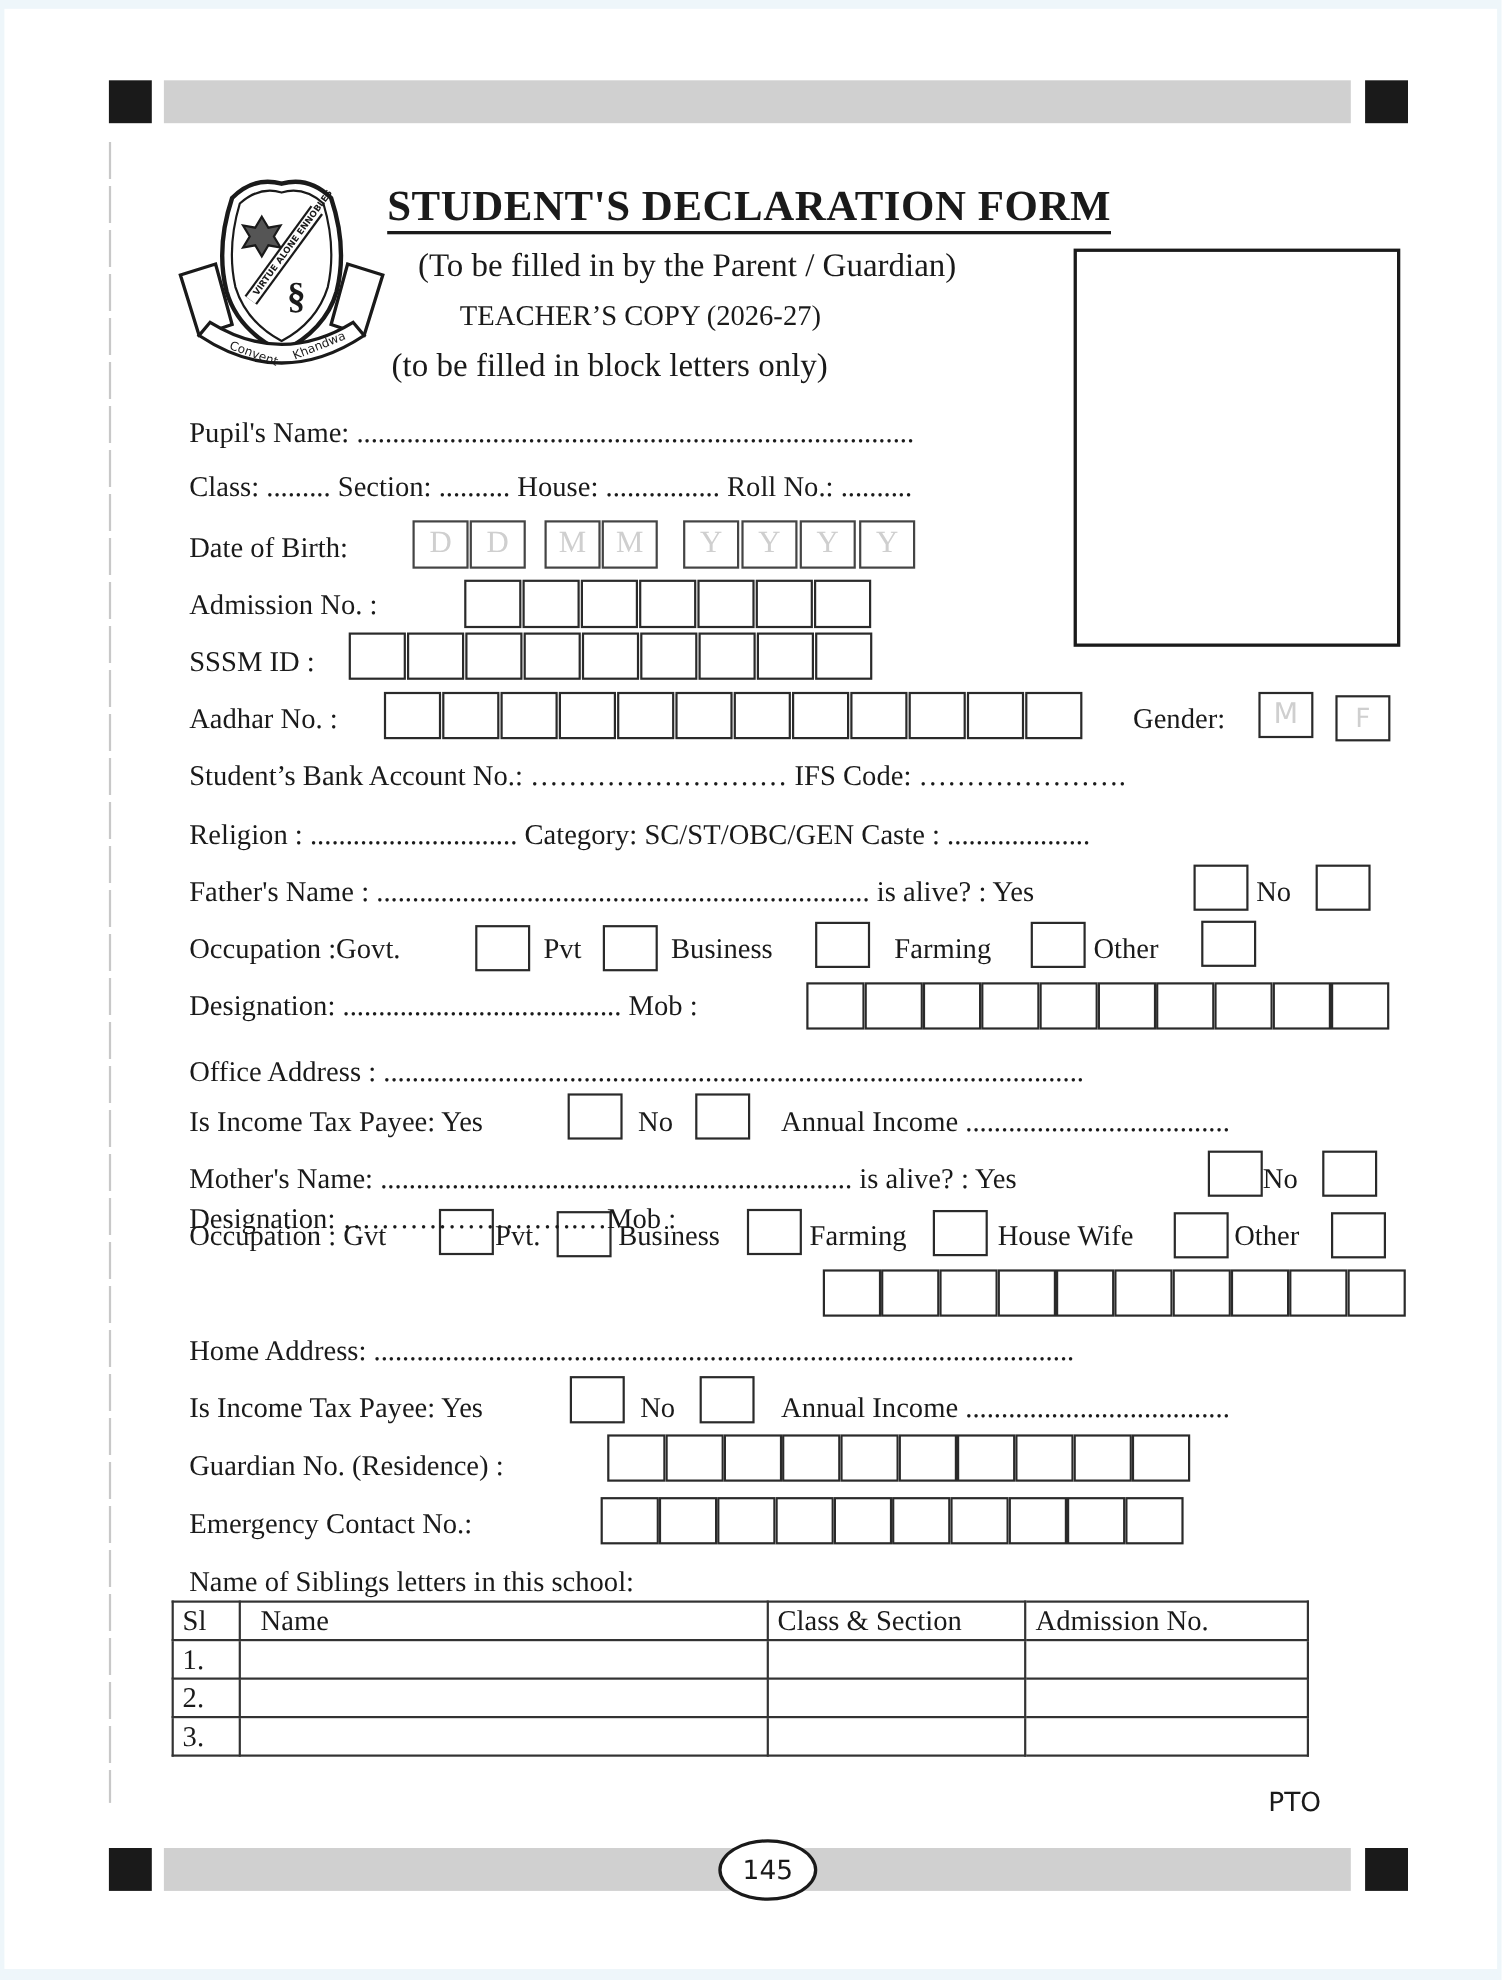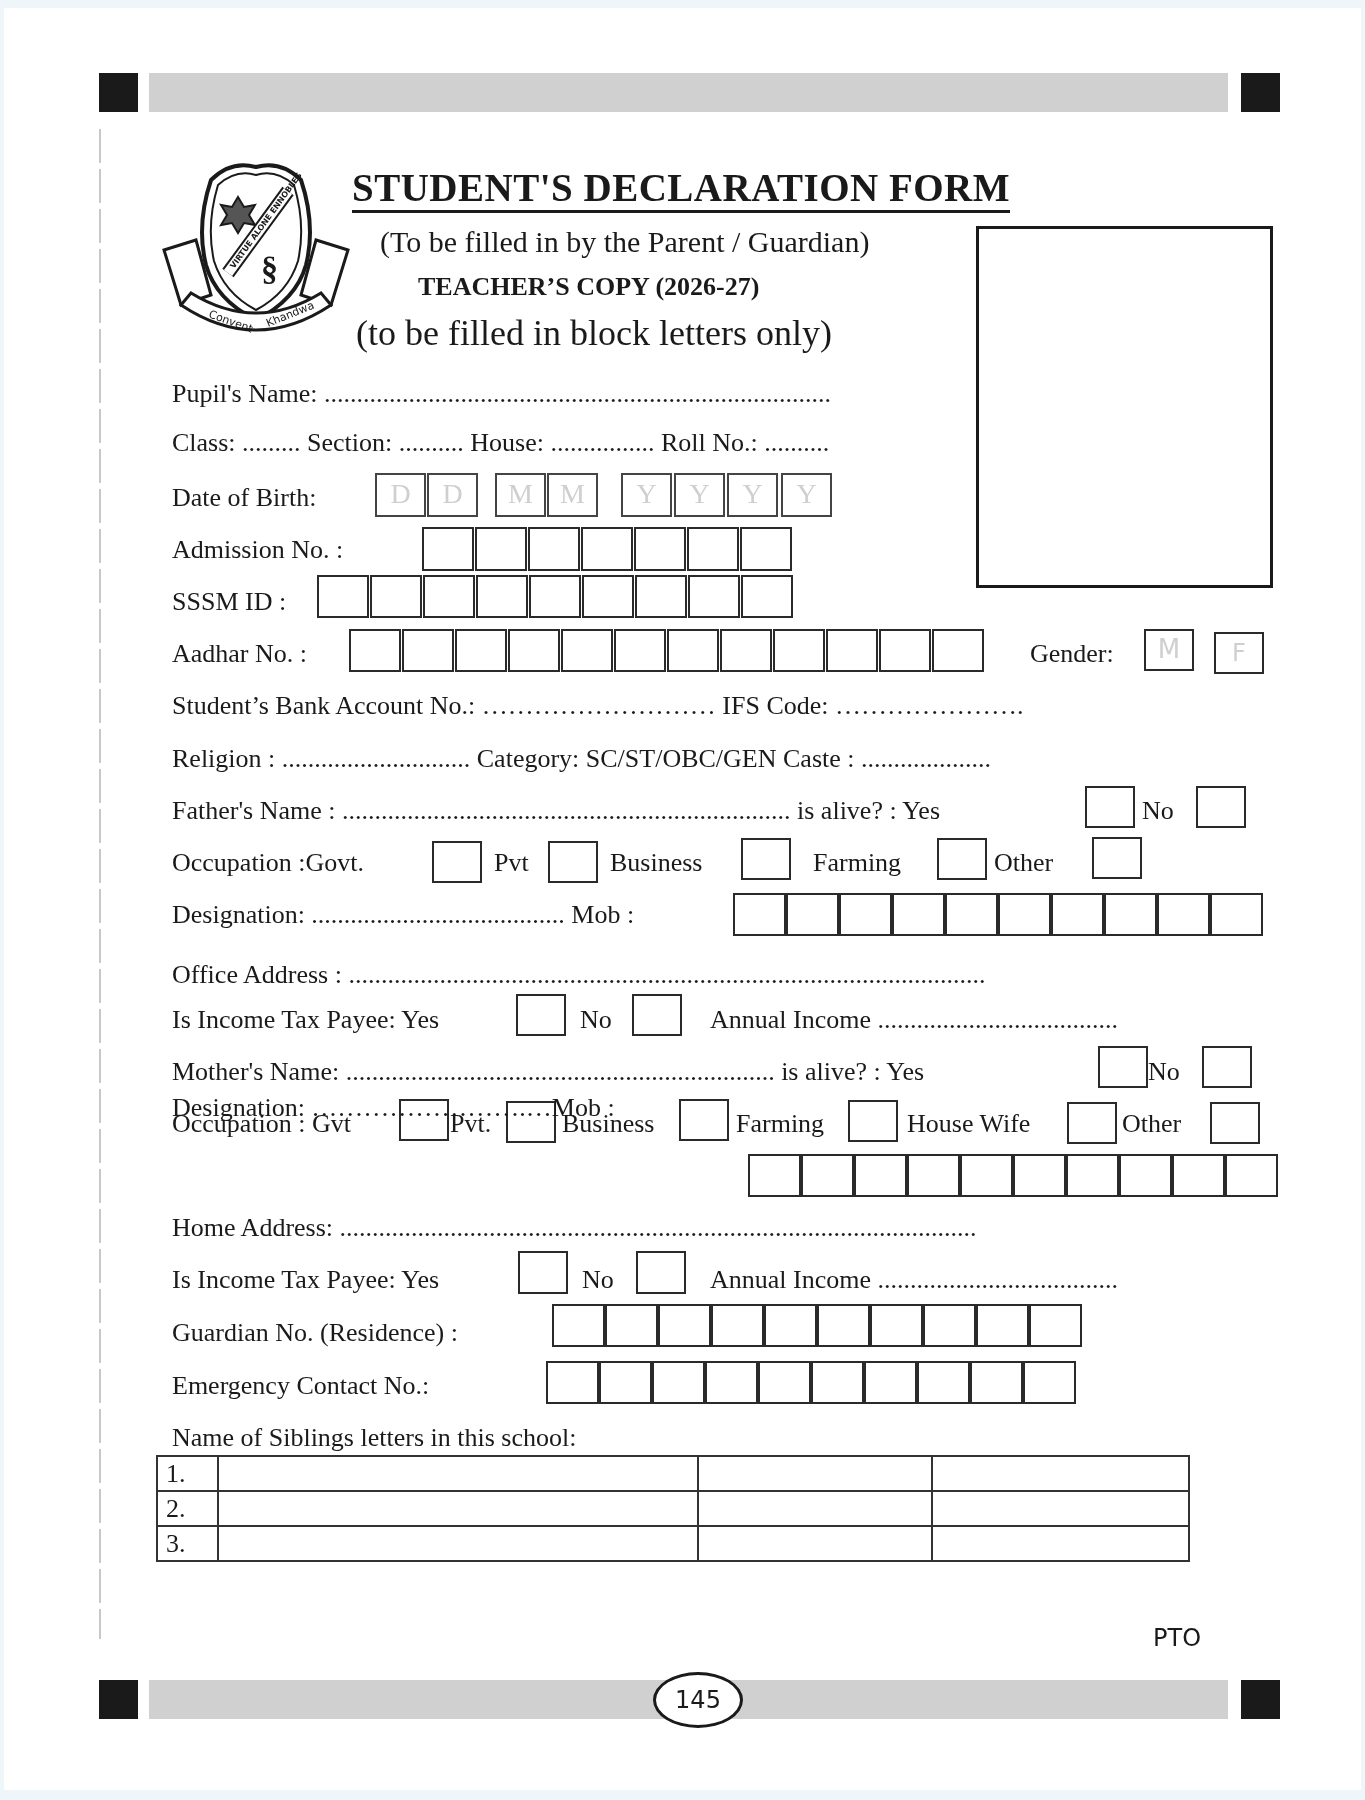--- a/index.html
+++ b/index.html
@@ -42,22 +42,22 @@
   <text x="105" y="125" font-size="34" font-weight="bold" fill="#1a1a1a" font-family="Liberation Serif, serif">§</text>
   <path d="M8 95 L40 85 L55 140 L25 150 Z" fill="#fff" stroke="#1a1a1a" stroke-width="3"></path>
   <path d="M192 95 L160 85 L145 140 L175 150 Z" fill="#fff" stroke="#1a1a1a" stroke-width="3"></path>
   <path d="M25 150 Q100 200 175 150 L165 138 Q100 178 35 138 Z" fill="#fff" stroke="#1a1a1a" stroke-width="3"></path>
   <text x="52" y="162" font-size="11" font-family="DejaVu Sans, sans-serif" fill="#1a1a1a" transform="rotate(20 52 162)">Convent</text>
   <text x="112" y="172" font-size="11" font-family="DejaVu Sans, sans-serif" fill="#1a1a1a" transform="rotate(-22 112 172)">Khandwa</text>
 </svg>
 
 <div class="title">STUDENT'S DECLARATION FORM</div>
 <div class="t" style="left:380px;top:225px;font-size:30px;line-height:34px">(To be filled in by the Parent / Guardian)</div>
-<div class="t" style="left:418px;top:272px;font-size:26px;font-weight:bold">TEACHER’S  COPY (2026-27)</div>
-<div class="t" style="left:356px;top:316px;font-size:36px;line-height:34px">(to be filled in block letters only)</div>
+<div class="t" style="left:418px;top:272px;font-size:26px;font-weight:normal">TEACHER’S  COPY (2026-27)</div>
+<div class="t" style="left:356px;top:316px;font-size:30px;line-height:34px">(to be filled in block letters only)</div>
 <div class="photo"></div>
 
 <div class="t" style="left:172px;top:379px">Pupil's Name: ..............................................................................</div>
 <div class="t" style="left:172px;top:428px">Class: ......... Section: .......... House: ................ Roll No.: ..........</div>
 
 <div class="t" style="left:172px;top:483px">Date of Birth:</div>
 <div>
   <div class="box" style="left:375px;top:473px;width:51px;height:44px;border-color:#444">
       <span class="ph">D</span>
     </div>
@@ -242,20 +242,26 @@
 
 <div class="t" style="left:172px;top:1423px">Name of Siblings letters in this school:</div>
 <table class="sib">
   <colgroup>
       <col style="width:61px">
       <col style="width:481px">
       <col style="width:235px">
       <col style="width:257px">
     </colgroup>
   <tbody>
+      <tr>
+    <th>Sl</th>
+    <th style="padding-left:18px">Name</th>
+    <th>Class &amp; Section</th>
+    <th>Admission No.</th>
+  </tr>
   <tr>
     <td>1.</td>
     <td></td>
     <td></td>
     <td></td>
   </tr>
   <tr>
     <td>2.</td>
     <td></td>
     <td></td>

